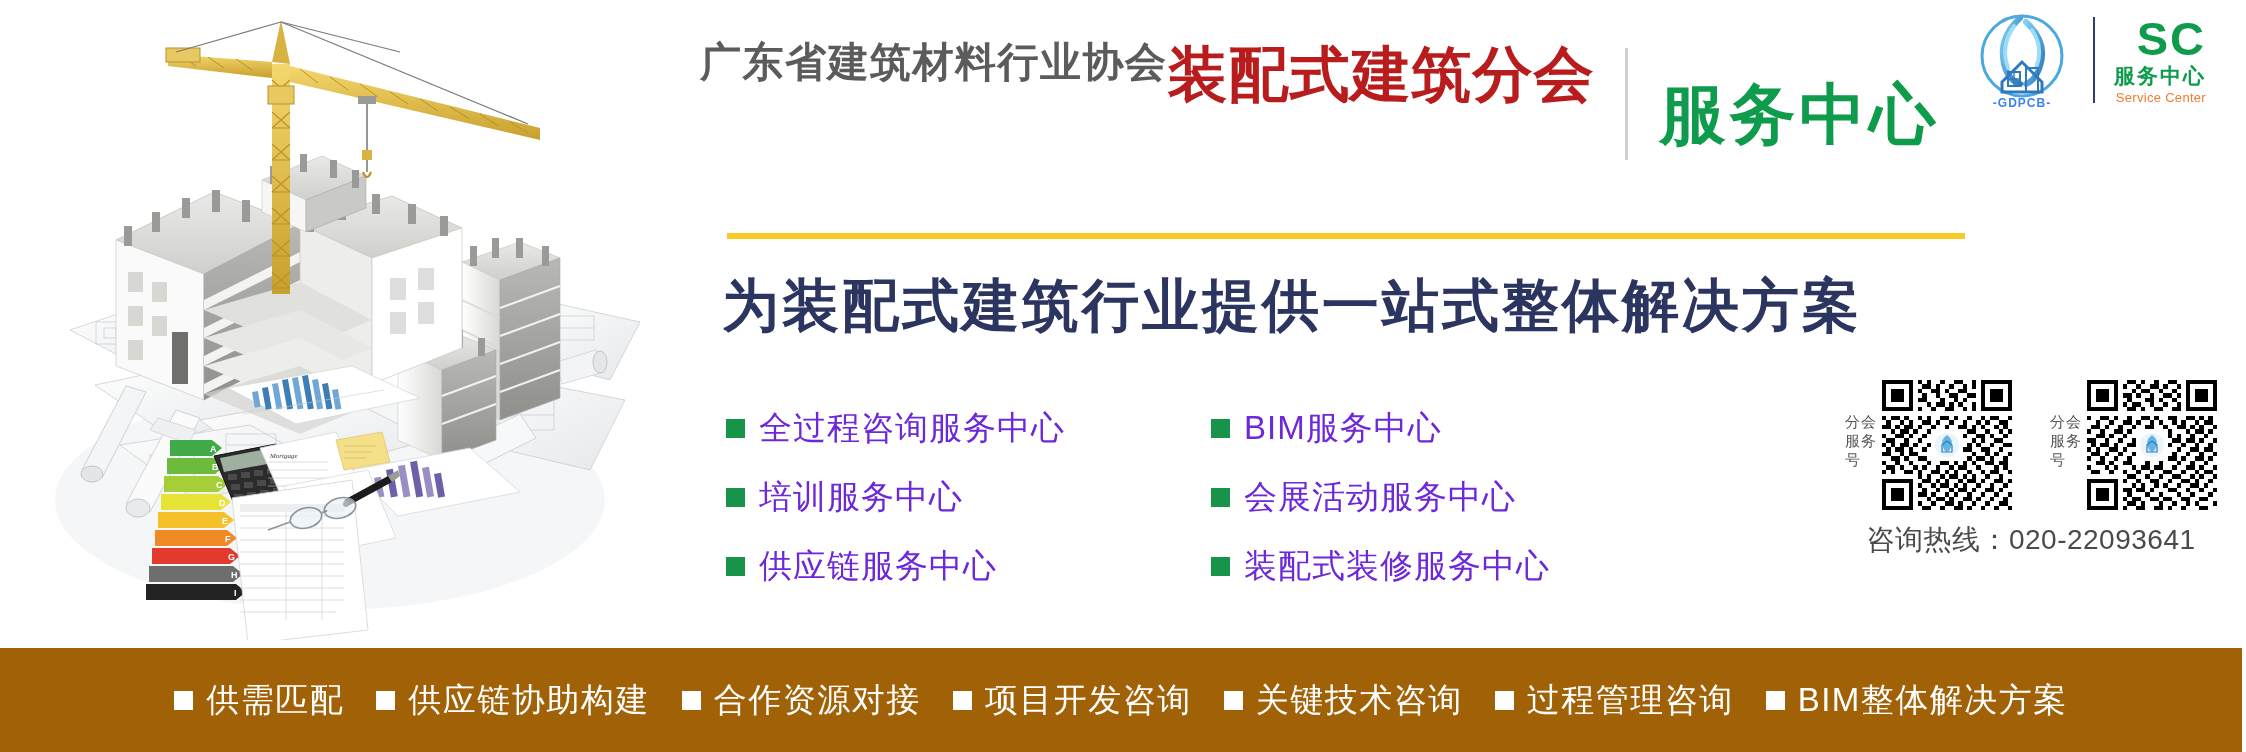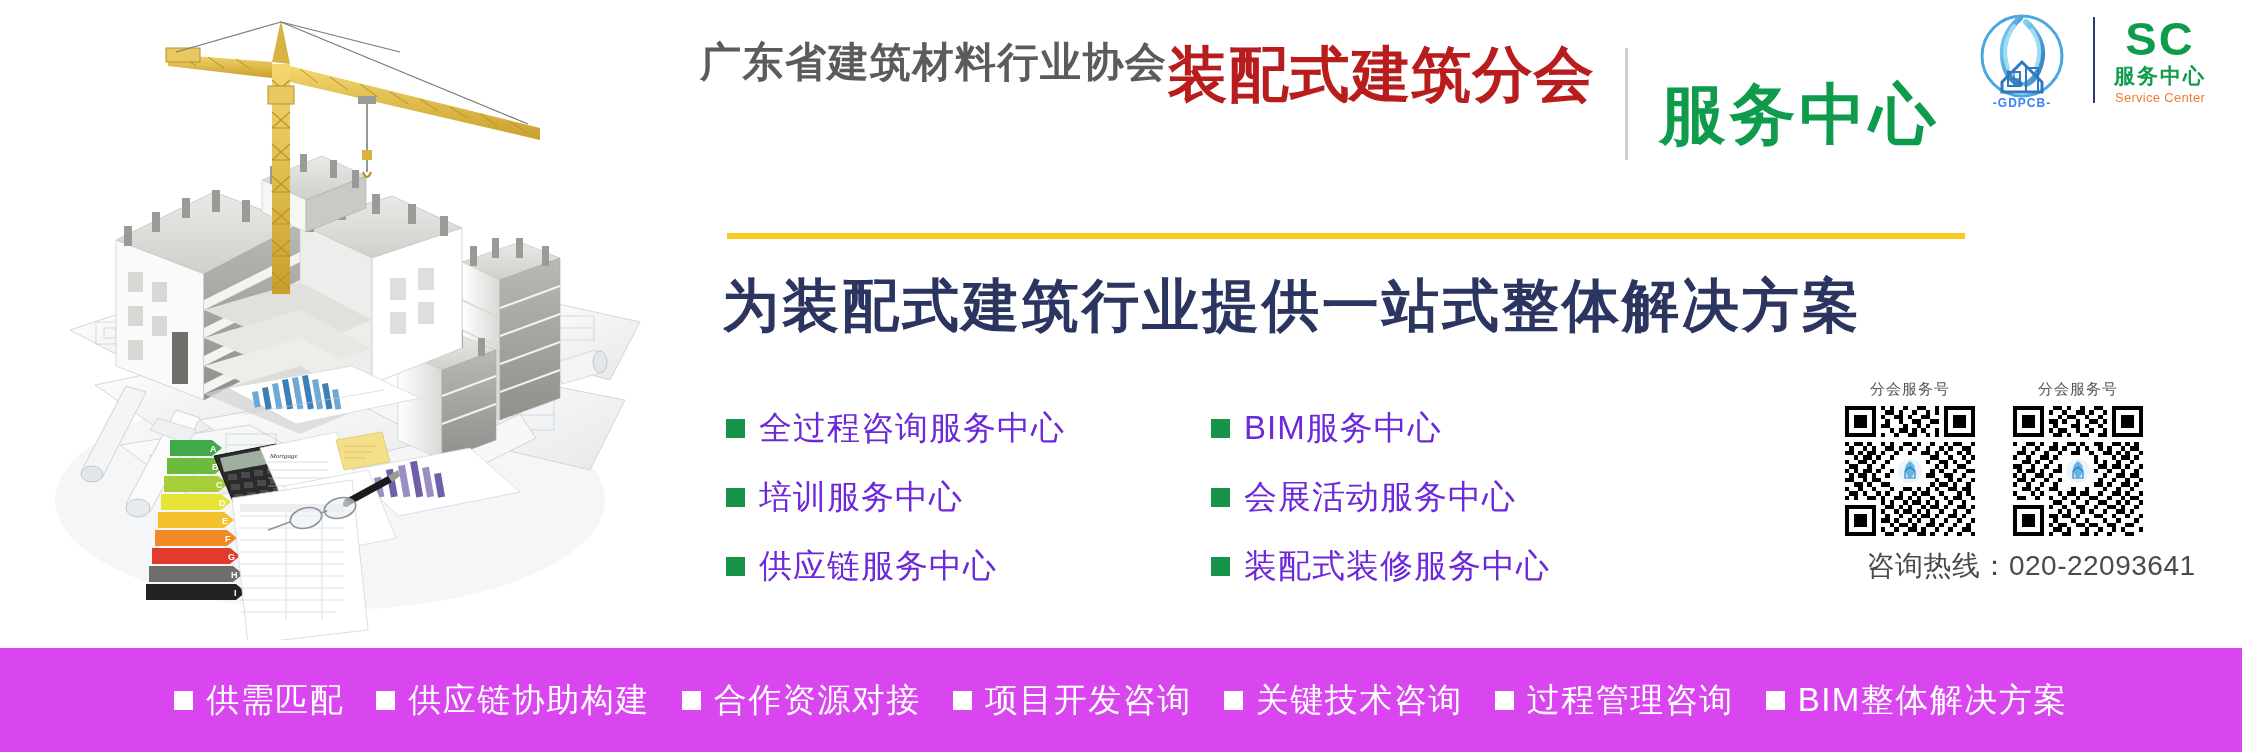--- a/index.html
+++ b/index.html
@@ -67,21 +67,21 @@
   .svc-item { display: flex; align-items: center; white-space: nowrap; }
   .svc-bullet {
     width: 19px; height: 19px; background: #17934a;
     margin-right: 14px; flex: none;
   }
   .svc-label { font-size: 33px; color: #6d28d9; letter-spacing: 1px; }
 
   
   #qr-block { position: absolute; left: 1845px; top: 380px; width: 372px; }
   .qr-row { display: flex; gap: 38px; }
-  .qr-cell { display: flex; flex-direction: column; align-items: center; }
+  .qr-cell { display: flex; align-items: center; }
   .qr-caption { font-size: 15px; color: #555555; margin-bottom: 7px; letter-spacing: 1px; }
   .qr-img { position: relative; width: 130px; height: 130px; background: #ffffff; }
   .qr-img svg { display: block; }
   .qr-logo {
     position: absolute; left: 50%; top: 50%;
     transform: translate(-50%,-50%);
     width: 32px; height: 32px; background: #ffffff;
     display: flex; align-items: center; justify-content: center;
   }
   #hotline {
@@ -91,32 +91,32 @@
 
   
   #logo { position: absolute; left: 1970px; top: 12px; display: flex; align-items: center; }
   #logo-mark { position: relative; width: 104px; height: 96px; }
   #logo-mark .gdpcb {
     position: absolute; left: 0; right: 0; bottom: -2px;
     text-align: center; font-size: 12px; font-weight: bold;
     color: #3b82f6; letter-spacing: 1px;
   }
   #logo-div { width: 2px; height: 86px; background: #2f3c72; margin: 0 19px; }
-  #logo-text { display: flex; flex-direction: column; align-items: center; }
+  #logo-text { display: flex; flex-direction: column; align-items: flex-end; }
   #logo-sc {
     font-size: 47px; font-weight: bold; color: #0f9b4c;
     letter-spacing: 2px; line-height: 1; margin-bottom: 2px;
   }
   #logo-cn { font-size: 21px; font-weight: bold; color: #0f9b4c; letter-spacing: 2px; line-height: 1.1; }
   #logo-en { font-size: 13px; color: #ed7d31; letter-spacing: 0.3px; margin-top: 2px; }
 
   
   #greenbar {
     position: absolute; left: 0; top: 648px;
-    width: 2242px; height: 104px; background: #d946ef;
+    width: 2242px; height: 104px; background: #a16207;
     display: flex; align-items: center; justify-content: center;
   }
   #greenbar-inner { display: flex; align-items: center; gap: 32px; }
   .tag { display: flex; align-items: center; white-space: nowrap; }
   .tag-bullet { width: 19px; height: 19px; background: #ffffff; margin-right: 13px; flex: none; }
   .tag-label { font-size: 33px; color: #ffffff; letter-spacing: 1.5px; }
 </style>
 </head>
 <body>
 

